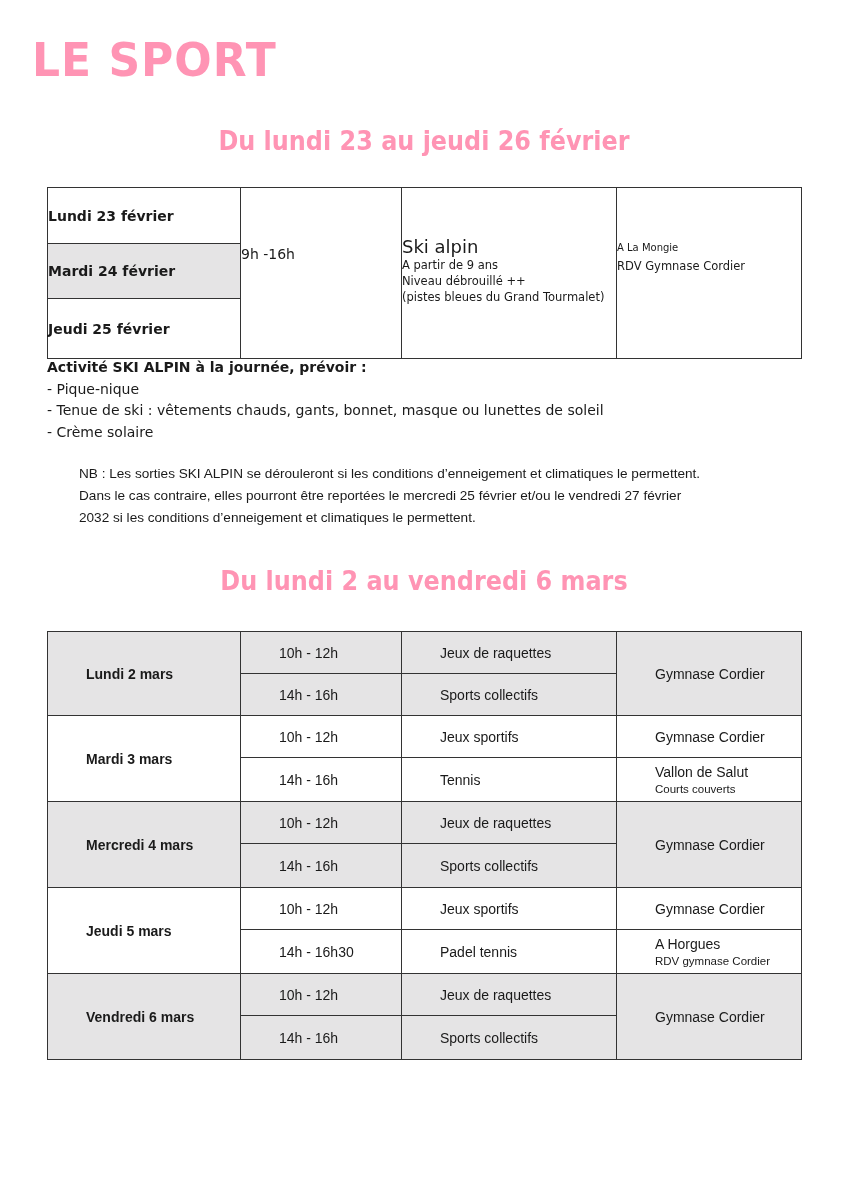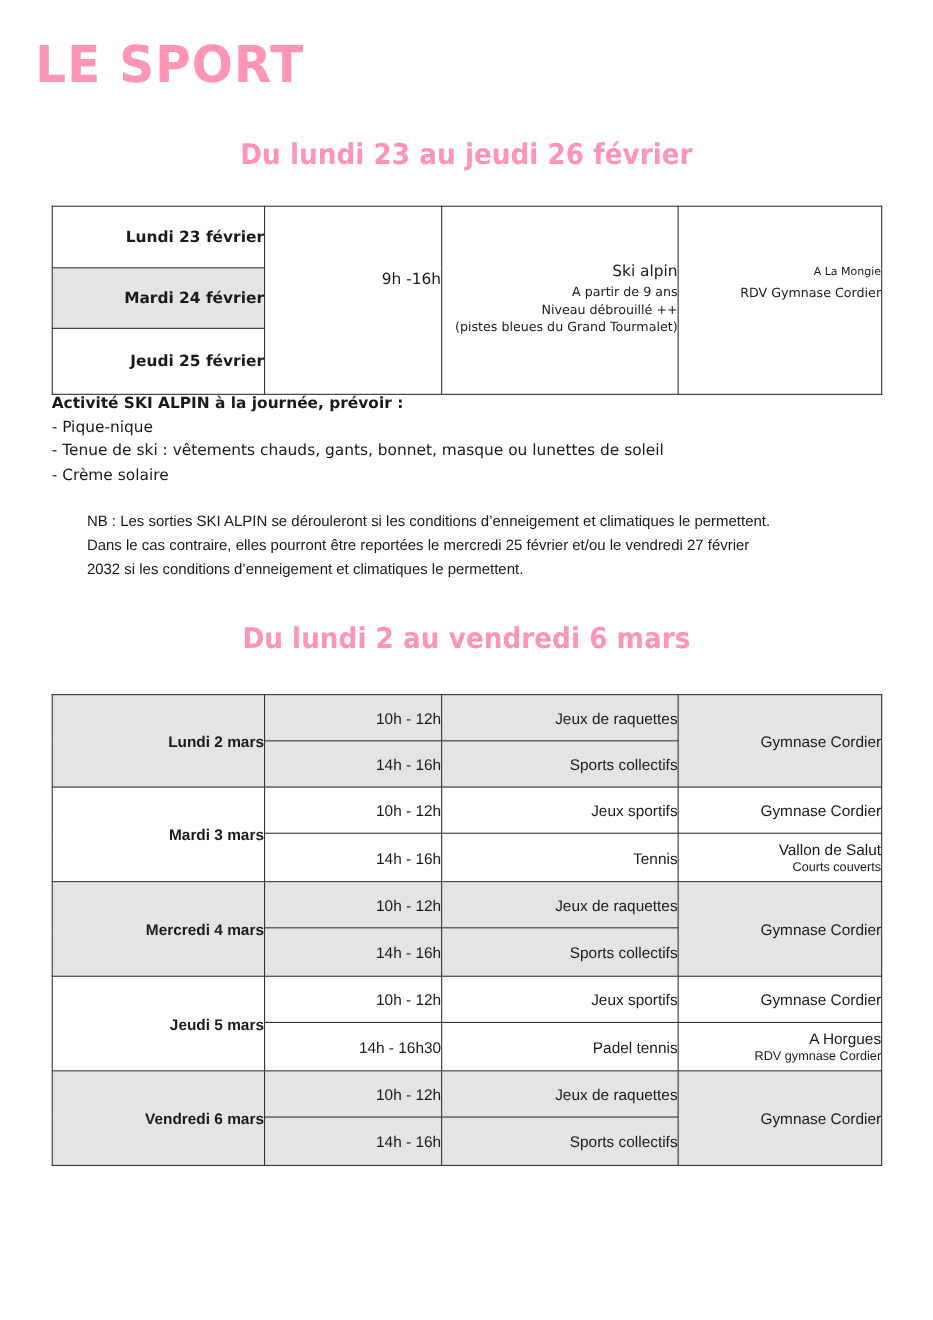--- a/index.html
+++ b/index.html
@@ -14,21 +14,21 @@
     }
     .section-title {
       position: absolute; left: 0; width: 848px; text-align: center;
       font-family: "DejaVu Sans", sans-serif; font-weight: bold;
       font-size: 26px; color: #ff94b4; transform: scaleX(0.92);
     }
     .st1 { top: 126px; }
     .st2 { top: 566px; }
 
     table { position: absolute; left: 47px; width: 754px; border-collapse: collapse; table-layout: fixed; }
-    td { border: 1.5px solid #333; text-align: right; vertical-align: middle; font-size: 14px; }
+    td { border: 1.5px solid #333; text-align: left; vertical-align: middle; font-size: 14px; }
     .t1 { top: 187px; }
     .t2 { top: 631px; }
     .gray { background: #e5e4e5; }
     .day { font-weight: bold; font-size: 14px; }
     .small { font-size: 11.5px; line-height: 16px; }
     .t1 .day { height: 52px; }
     .t2 td { height: 42px; font-size: 14px; padding-left: 38px; }
     .t2 .tall { height: 44px; }
     .cond { font-family: "Liberation Sans", sans-serif; font-stretch: condensed; }
 
@@ -48,21 +48,21 @@
       <col style="width:193px">
       <col style="width:161px">
       <col style="width:215px">
       <col style="width:185px">
     </colgroup>
   <tbody>
       <tr>
     <td class="day" style="height:56px">Lundi 23 février</td>
     <td rowspan="3" style="vertical-align:top;padding-top:58px">9h -16h</td>
     <td rowspan="3" style="padding-bottom:4px">
-      <div style="font-size:14px;line-height:20px">Ski alpin</div>
+      <div style="font-size:18px;line-height:20px">Ski alpin</div>
       <div class="small">A partir de 9 ans</div>
       <div class="small">Niveau débrouillé ++</div>
       <div class="small">(pistes bleues du Grand Tourmalet)</div>
     </td>
     <td rowspan="3" style="vertical-align:top;padding-top:50px">
       <div style="font-size:10px;line-height:20px">A La Mongie</div>
       <div class="small">RDV Gymnase Cordier</div>
     </td>
   </tr>
   <tr>

